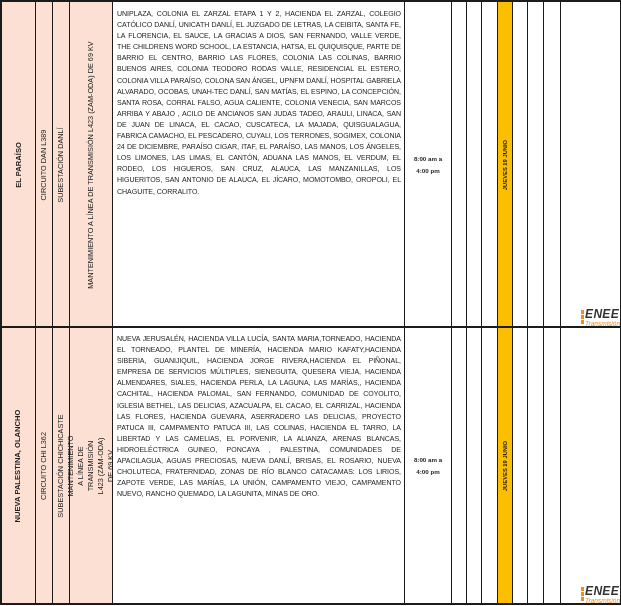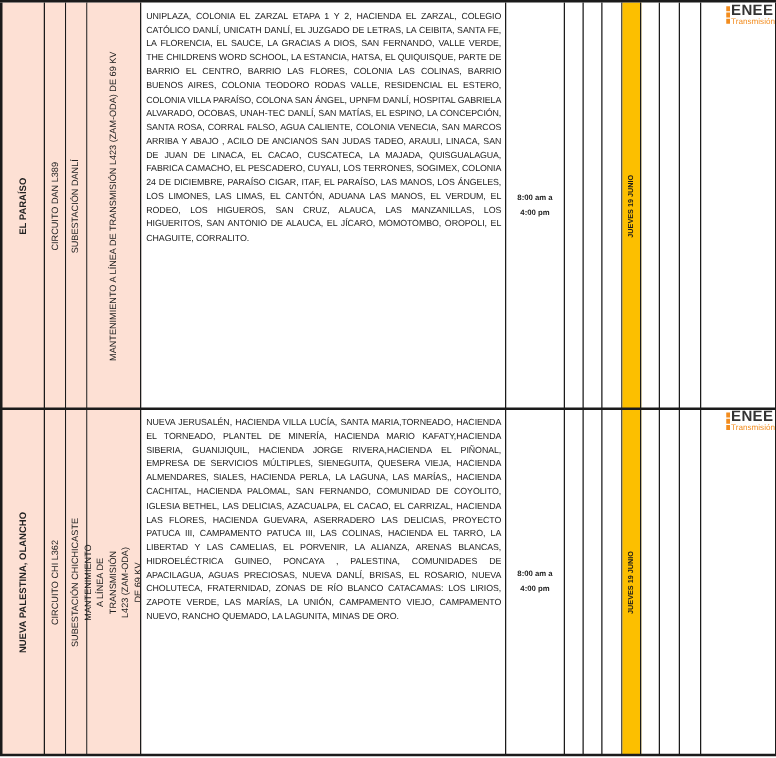--- a/index.html
+++ b/index.html
@@ -16,21 +16,21 @@
   .vert { display:flex; align-items:center; justify-content:center; }
   .vert span { display:block; transform:rotate(-90deg); white-space:nowrap;
                text-align:center; font-size:7.3px; line-height:10px; color:#222; }
   .vert span.bold { font-weight:bold; font-size:7.6px; }
   .vert span.wrap { white-space:normal; }
   .desc { padding:6px 3px 0 4px; font-size:7.05px; line-height:11.1px;
           text-align:justify; color:#1a1a1a; letter-spacing:-0.05px; }
   .time { display:flex; flex-direction:column; align-items:center; justify-content:center;
           font-size:6.2px; font-weight:bold; line-height:11.5px; color:#222; }
   .date span { font-size:5.8px; font-weight:bold; color:#1a1a1a; }
-  .logo { display:flex; align-items:flex-start; justify-content:flex-end; padding-right:0; }
+  .logo { display:flex; align-items:flex-end; justify-content:flex-end; padding-right:0;font-style:italic; }
   .logo-wrap { display:flex; align-items:center; }
   .logo-mark { width:3px; height:14px; margin-right:1px; display:flex; flex-direction:column; gap:1px; }
   .logo-mark i { display:block; flex:1; background:#f28c1e; }
   .logo-text { display:flex; flex-direction:column; line-height:1; }
   .logo-enee { font-size:12px; font-weight:bold; color:#333; letter-spacing:0.3px; }
   .logo-sub { font-size:6.5px; color:#f28c1e; margin-top:1px; }
   .hline { position:absolute; left:0; width:621px; height:1.5px; background:#1b1b1b; }
 </style>
 </head>
 <body>

